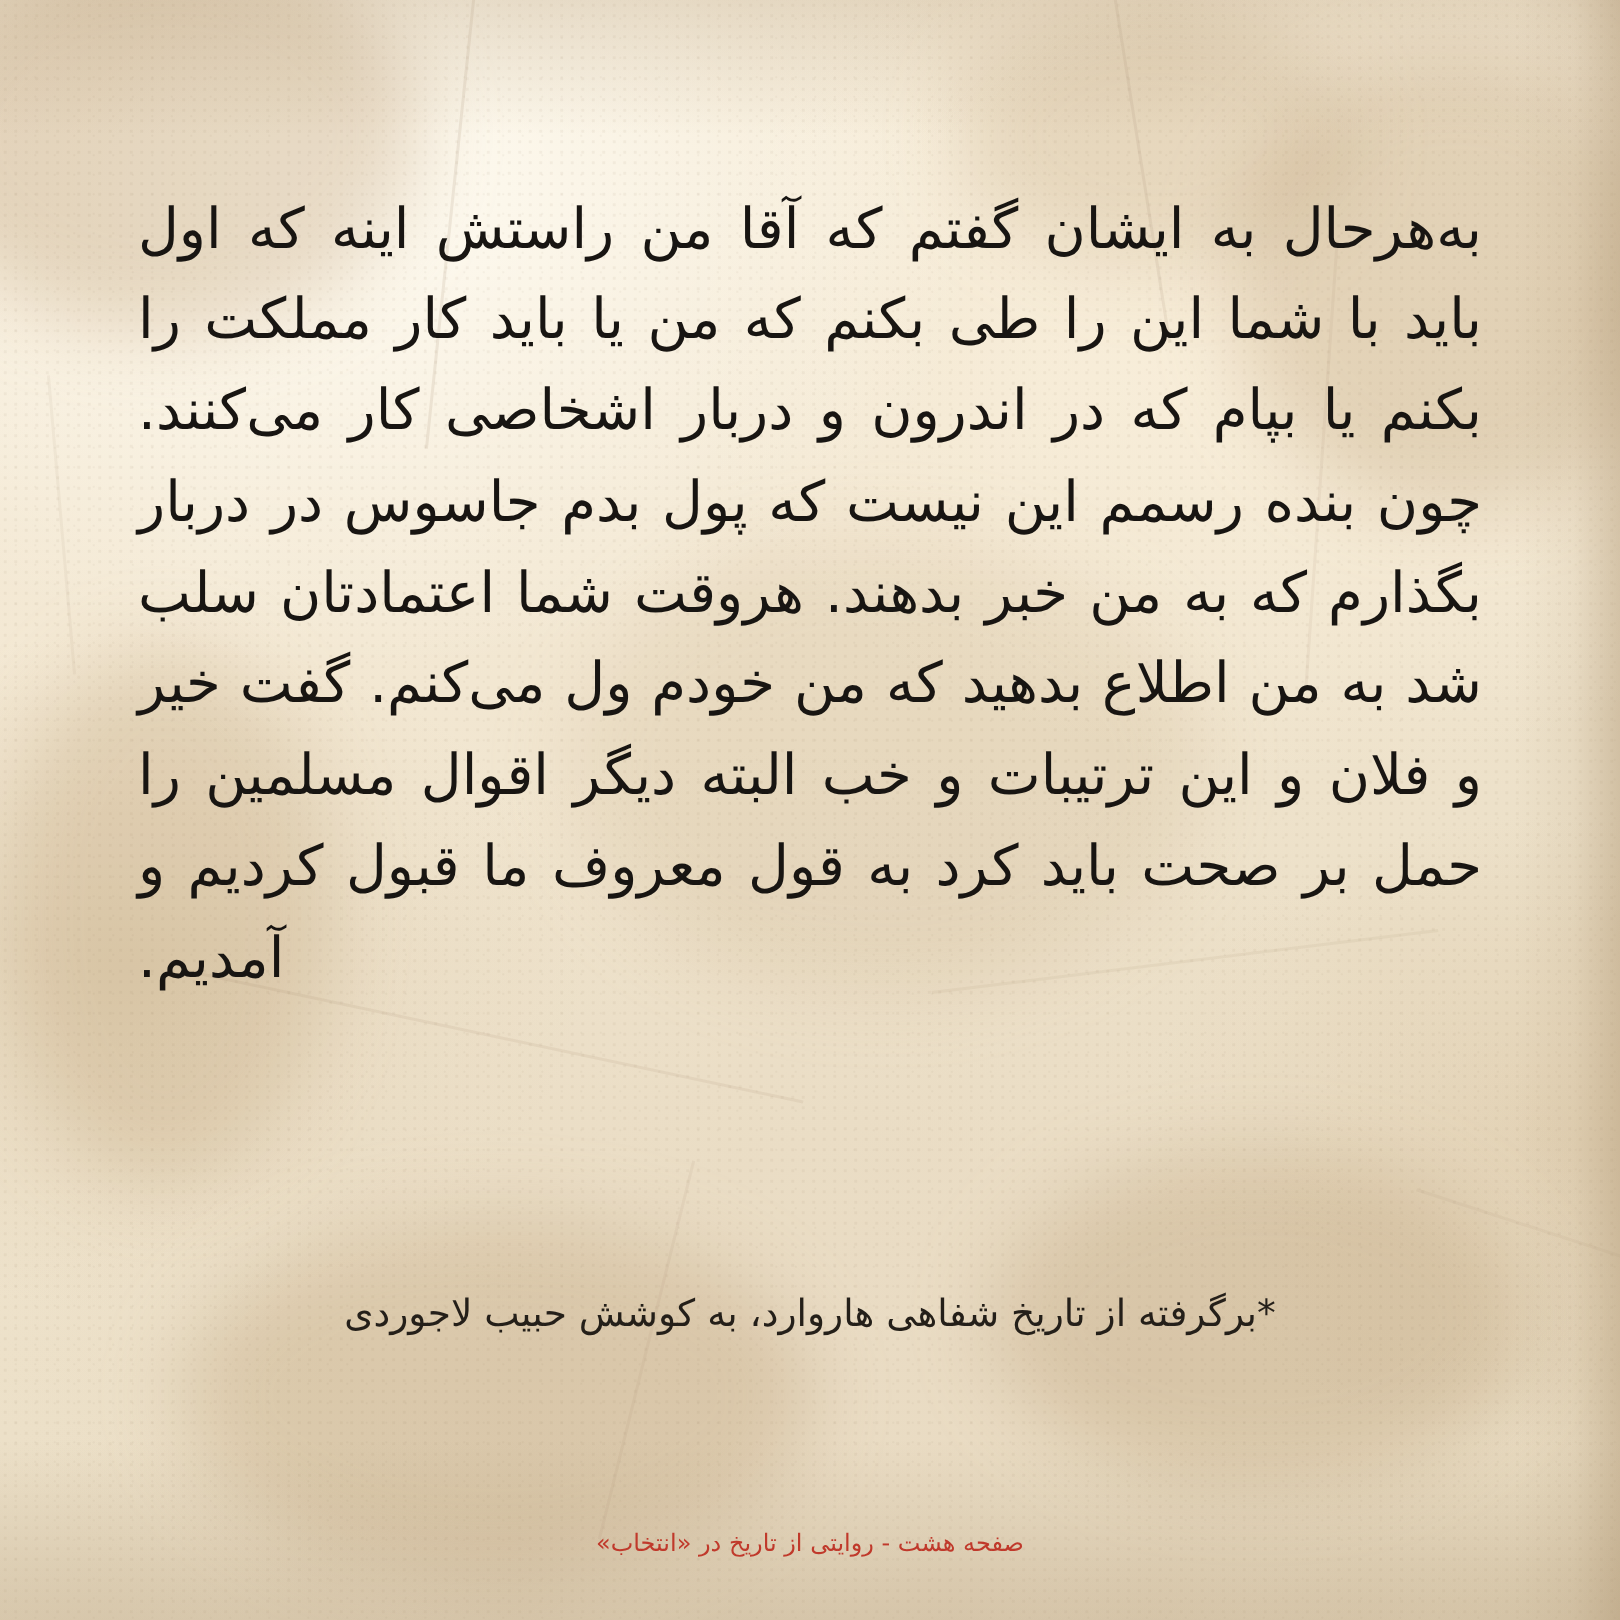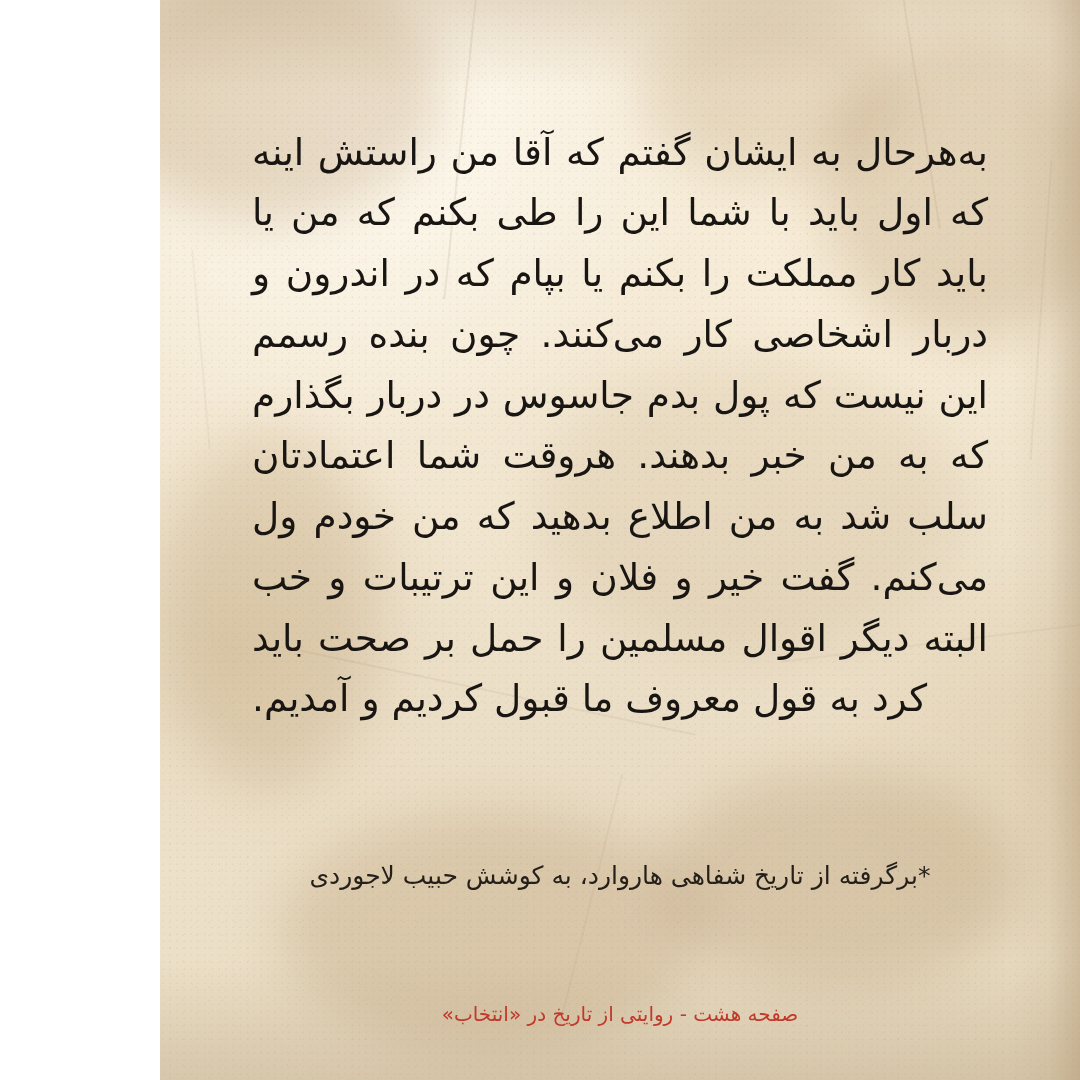--- a/index.html
+++ b/index.html
@@ -8,21 +8,21 @@
   }
   body {
     width: 1080px;
     height: 1080px;
     overflow: hidden;
     font-family: "DejaVu Sans", "Liberation Sans", sans-serif;
   }
 
   .page {
     position: relative;
-    width: 920px;
+    width: 1080px;
     height: 1080px;
     background-color: #5eead4;
     overflow: hidden;
   }
 
   
   .paper-base {
     position: absolute;
     inset: 0;
     background:
@@ -135,27 +135,27 @@
     direction: rtl;
     color: #241f19;
     font-size: 25px;
     line-height: 1.5;
     font-family: "DejaVu Sans", "Liberation Sans", sans-serif;
     margin-top: 12px;
   }
 
   .footer-credit {
     position: absolute;
-    bottom: 54px;
+    bottom: 42px;
     left: 0;
     right: 0;
     text-align: center;
     direction: rtl;
     color: #c0392b;
-    font-size: 20px;
+    font-size: 16px;
     letter-spacing: 0.2px;
     font-family: "DejaVu Sans", "Liberation Sans", sans-serif;
   }
 </style>
 </head>
 <body>
 
 <div class="page">
 
   <div class="paper-base"></div>

